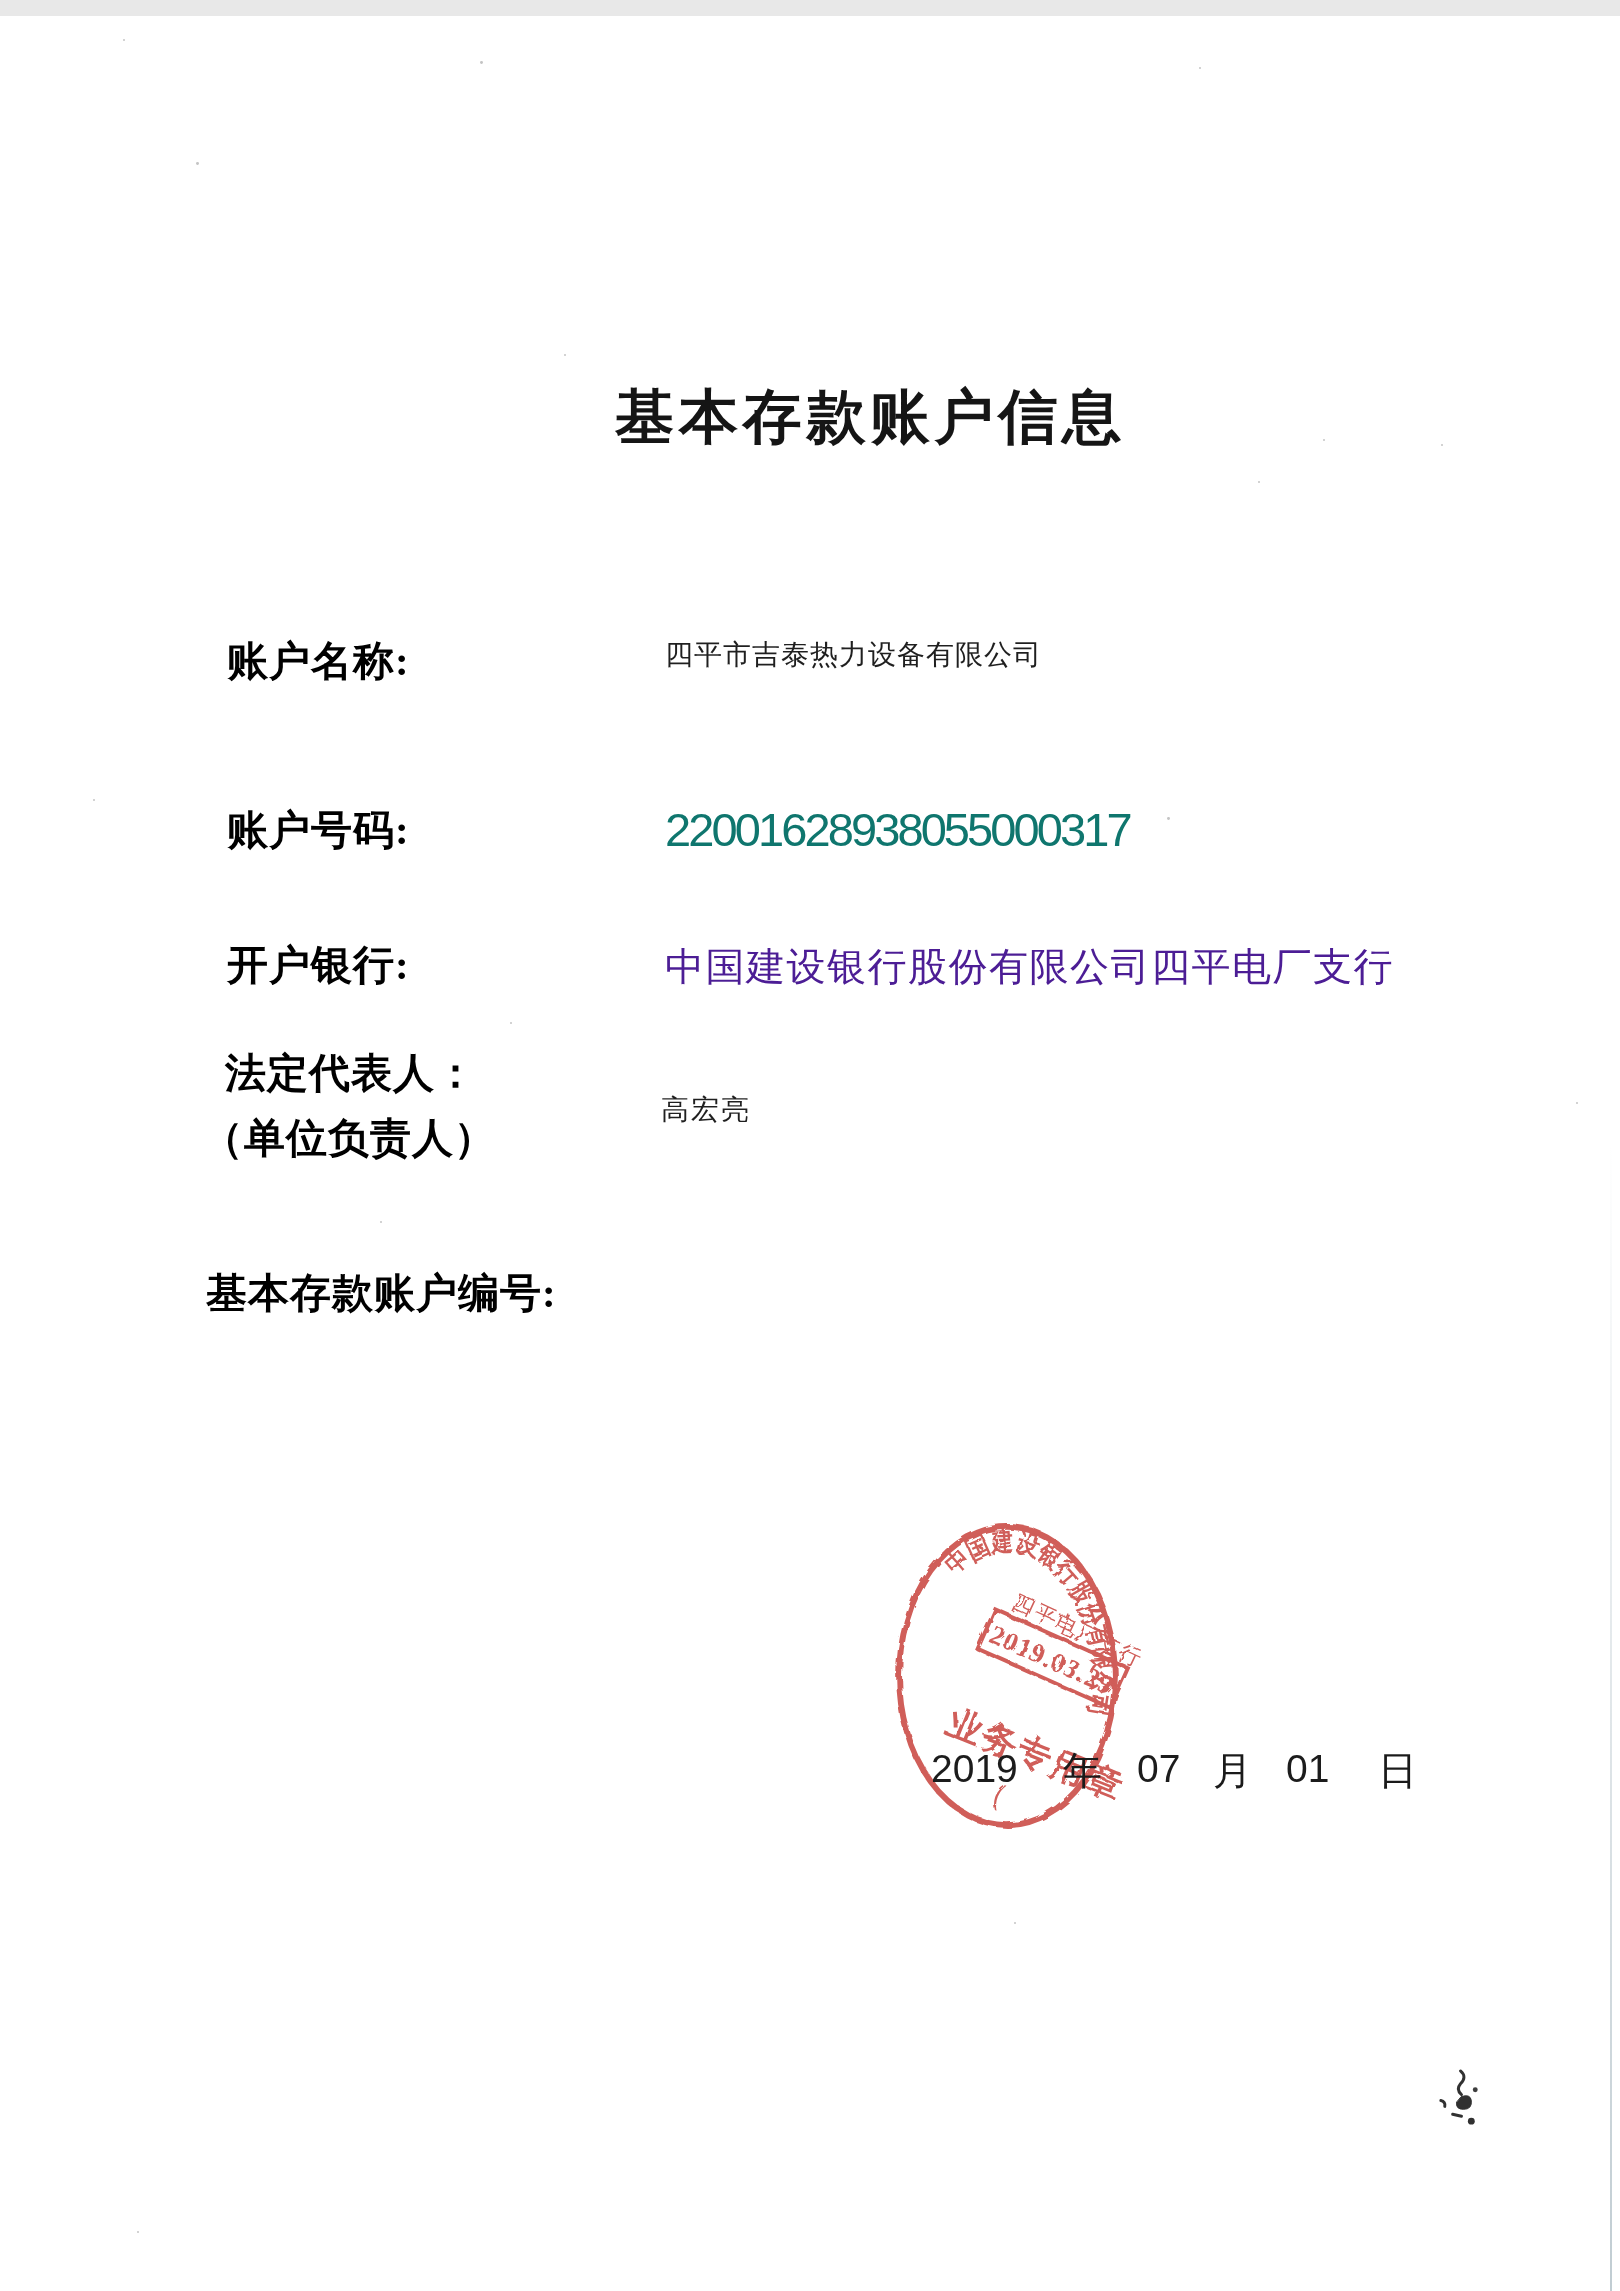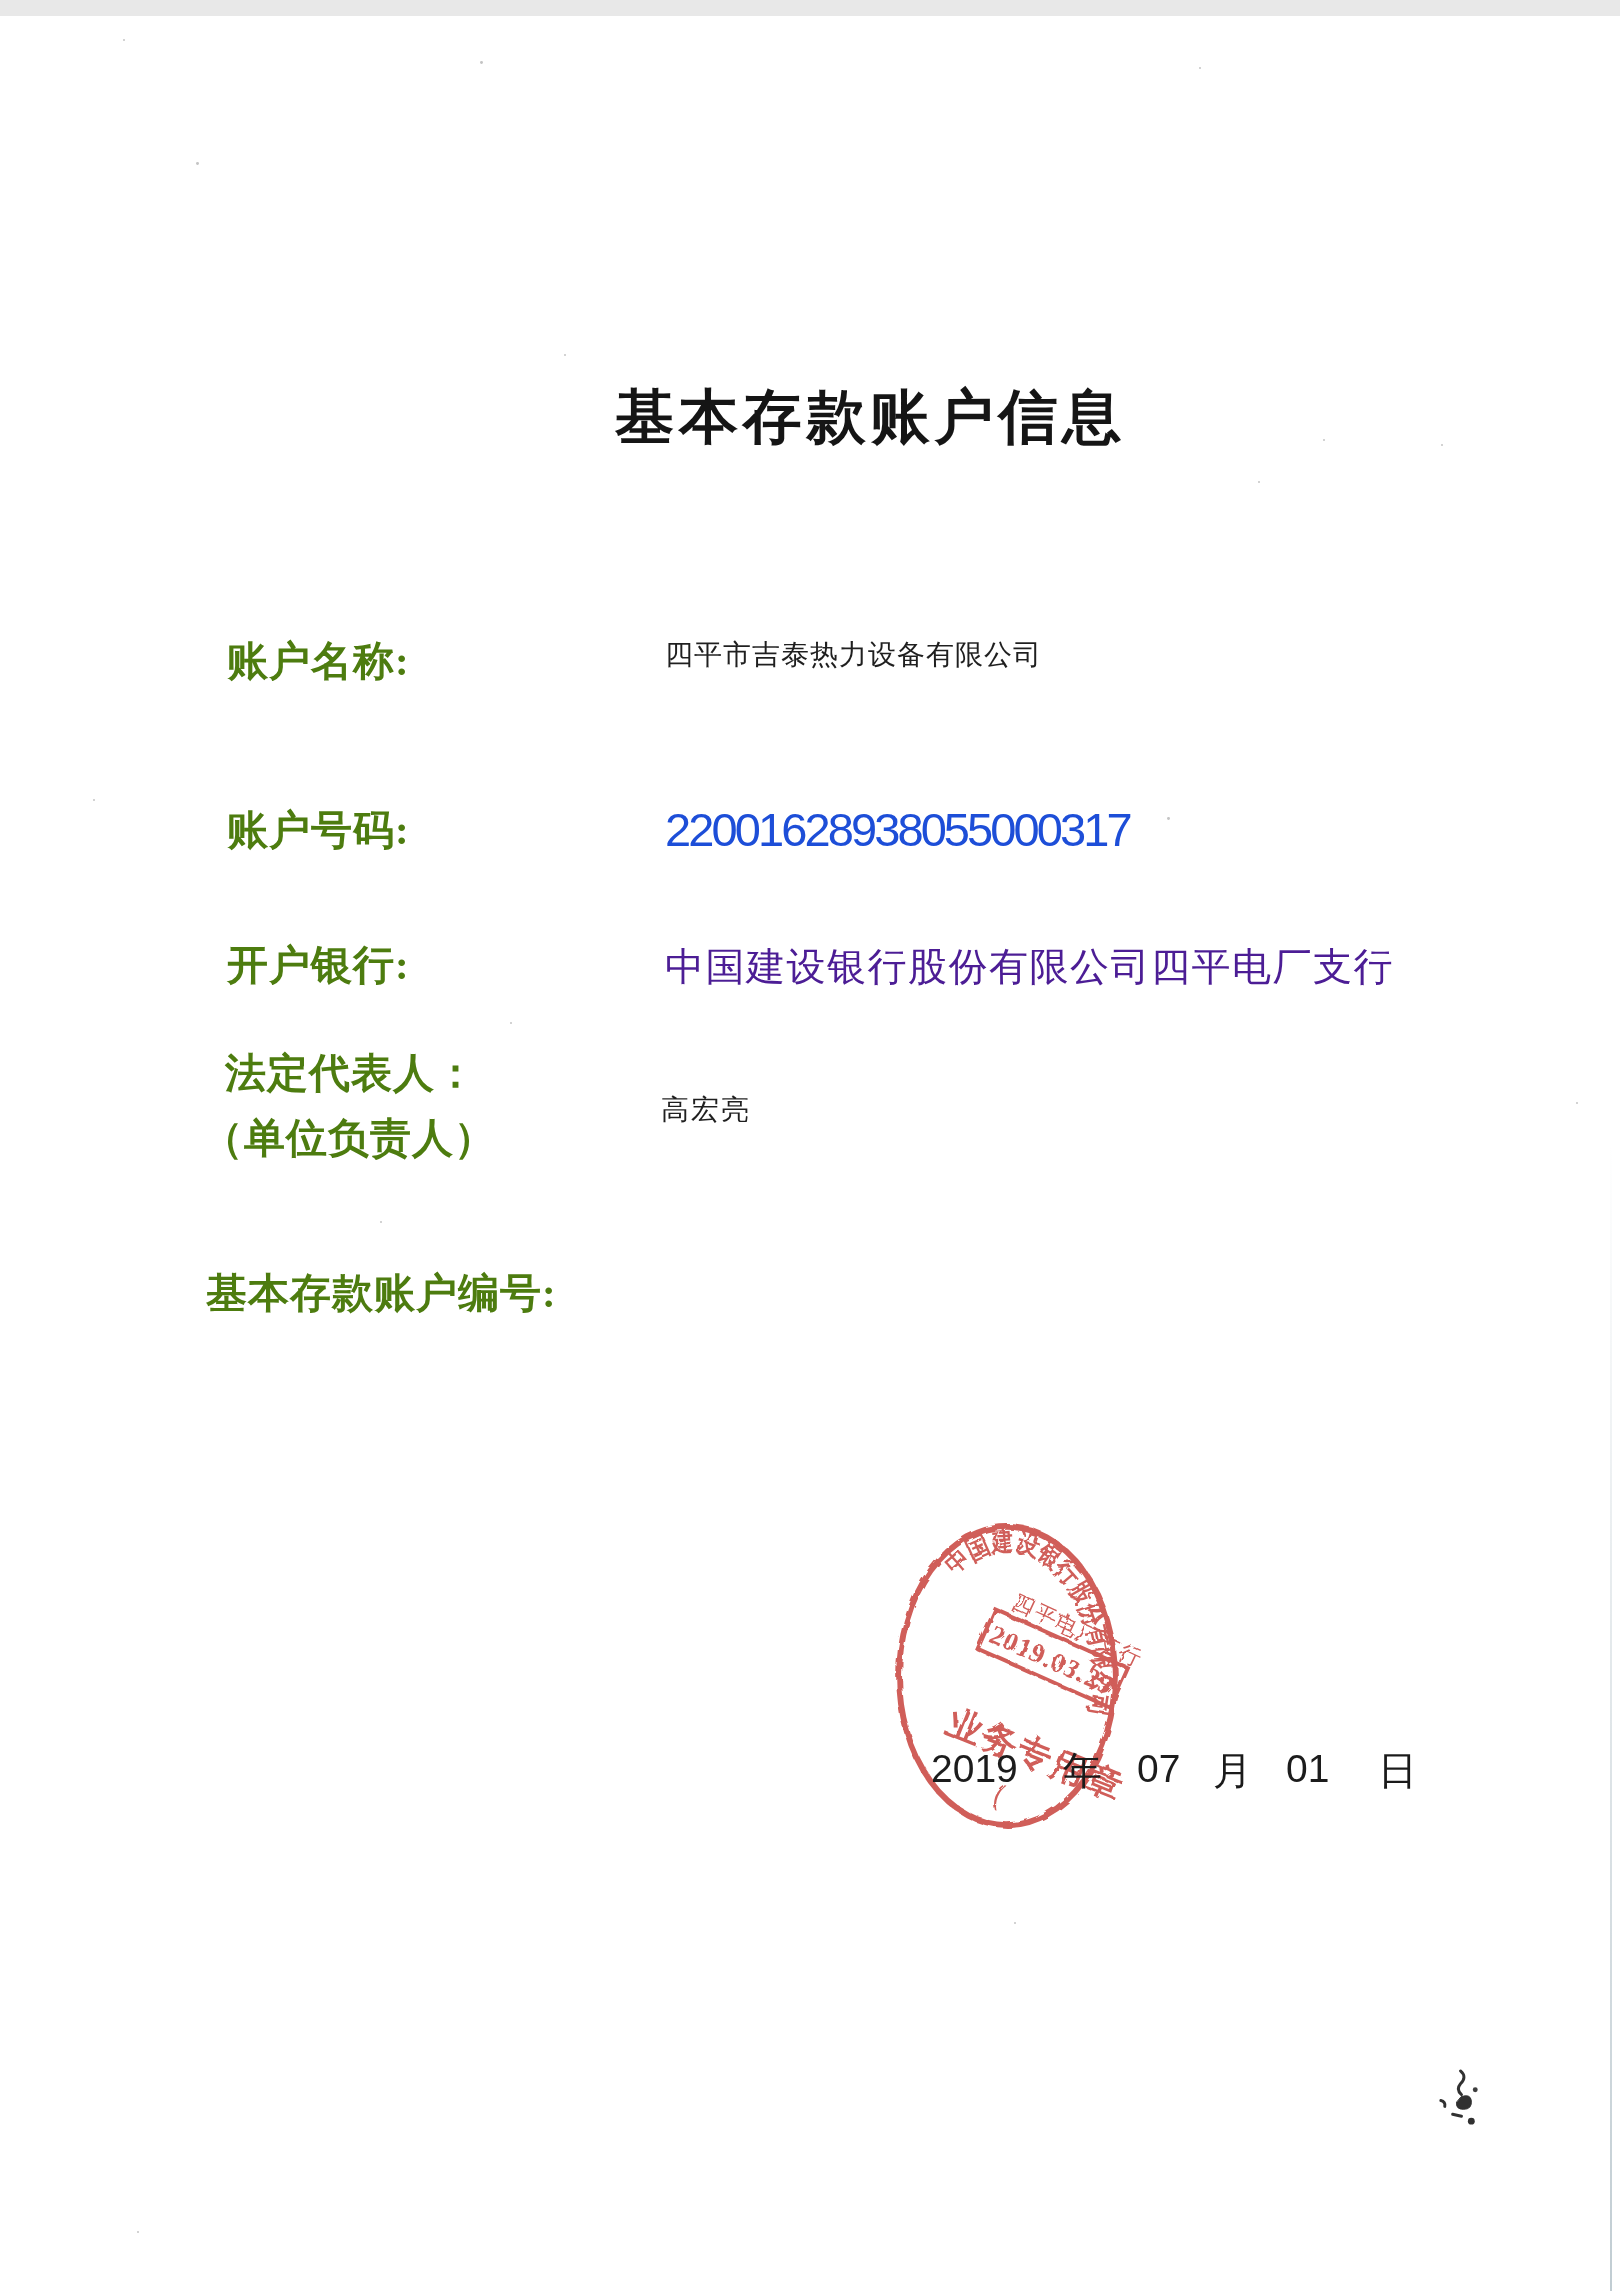--- a/index.html
+++ b/index.html
@@ -10,31 +10,31 @@
     background:#ffffff;
     overflow:hidden;
     font-family:"Liberation Serif","DejaVu Serif",serif;
     color:#1d1d1d;
   }
   .abs{position:absolute;line-height:1;white-space:nowrap;}
   .doc-title{
     font-size:59px;font-weight:700;letter-spacing:4.9px;color:#151515;
   }
   .field-label{
-    font-size:41px;font-weight:600;letter-spacing:1px;color:#4d7c0f;
+    font-size:41px;font-weight:600;letter-spacing:1px;color:#000000;
   }
   .field-value-cjk{
     font-size:28px;font-weight:400;letter-spacing:1px;color:#1f1f1f;
   }
   .field-value-bank{
     font-size:39px;font-weight:400;letter-spacing:1.5px;color:#4c1d95;
   }
   .field-value-num{
     font-family:"Liberation Sans","DejaVu Sans",sans-serif;
-    font-size:47px;font-weight:400;letter-spacing:-2.9px;color:#1d4ed8;
+    font-size:47px;font-weight:400;letter-spacing:-2.9px;color:#0f766e;
   }
   .date-num{
     font-family:"Liberation Sans","DejaVu Sans",sans-serif;
     font-size:39px;letter-spacing:0;color:#1c1c1c;text-align:center;
   }
   .date-cjk{
     font-size:39px;color:#1a1a1a;
   }
   .speck{position:absolute;background:#555;border-radius:50%;opacity:.35;}
   .edge-line{

